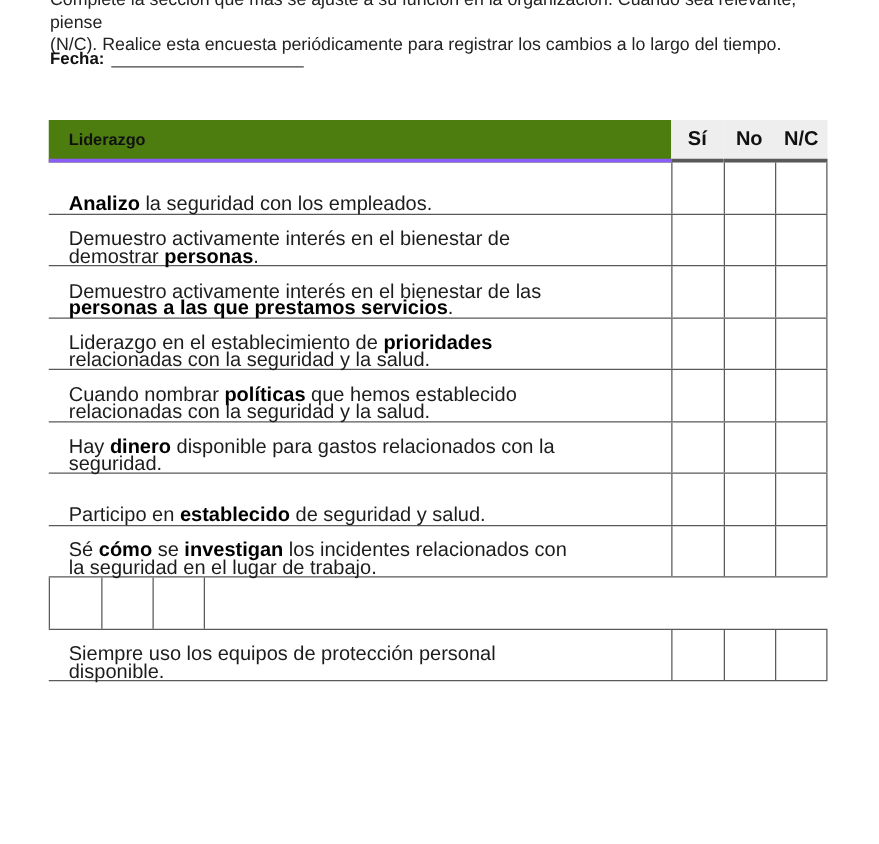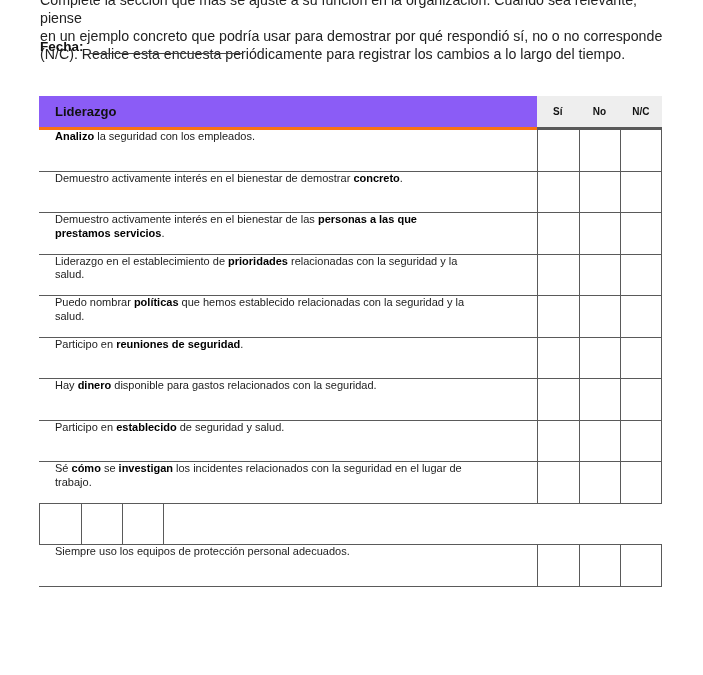--- a/index.html
+++ b/index.html
@@ -19,50 +19,49 @@
   }
   .fecha-line {
     display: inline-block; width: 154px; margin-left: 5px;
     border-bottom: 1px solid #444; height: 14px;
   }
   .table {
     position: absolute; left: 39px; top: 96px; width: 623px;
   }
   .thead { display: flex; height: 34px; }
   .th-topic {
-    width: 498px; background: #8b5cf6;
-    border-bottom: 3px solid #f97316;
+    width: 498px; background: #4d7c0f;
+    border-bottom: 3px solid #8b5cf6;
     display: flex; align-items: center; padding-left: 16px;
     box-sizing: border-box; font-weight: bold; font-size: 13px; color: #111;
   }
   .th-col {
     width: 41.6px; background: #eeeeee; border-bottom: 3px solid #595959;
     display: flex; align-items: center; justify-content: center;
-    font-weight: bold; font-size: 10px; color: #111; box-sizing: border-box;
+    font-weight: bold; font-size: 16px; color: #111; box-sizing: border-box;
   }
   .row {
     display: flex; height: 41.5px; box-sizing: border-box;
     border-bottom: 1.5px solid #5a5a5a;
   }
   .cell-text {
     width: 498px; box-sizing: border-box; padding-left: 16px; padding-right: 70px;
-    display: flex; align-items: flex-start; font-size: 11px; line-height: 13.5px; color: #1c1c1c;
+    display: flex; align-items: flex-end; font-size: 16px; line-height: 13.5px; color: #1c1c1c;
   }
   .cell-text b { font-weight: bold; color: #000; }
   .cell-box {
     width: 41.6px; box-sizing: border-box; border-left: 1.5px solid #5a5a5a;
   }
   .cell-box.last { border-right: 1.5px solid #5a5a5a; }
 </style>
 </head>
 <body>
 
 <div class="intro">
   <p>Complete la sección que más se ajuste a su función en la organización. Cuando sea relevante, piense</p>
-  <p>en un ejemplo concreto que podría usar para demostrar por qué respondió sí, no o no corresponde</p>
   <p>(N/C). Realice esta encuesta periódicamente para registrar los cambios a lo largo del tiempo.</p>
 </div>
 
 <div class="fecha">
   <span>Fecha:</span>
   <span class="fecha-line"></span>
 </div>
 
 <div class="table">
   <div class="thead">
@@ -75,21 +74,21 @@
       <div class="row">
         <div class="cell-text">
           <span><b>Analizo</b><span> la seguridad con los empleados.</span></span>
         </div>
         <div class="cell-box"></div>
         <div class="cell-box"></div>
         <div class="cell-box last"></div>
       </div>
       <div class="row">
         <div class="cell-text">
-          <span><span>Demuestro activamente interés en el bienestar de demostrar </span><b>concreto</b><span>.</span></span>
+          <span><span>Demuestro activamente interés en el bienestar de demostrar </span><b>personas</b><span>.</span></span>
         </div>
         <div class="cell-box"></div>
         <div class="cell-box"></div>
         <div class="cell-box last"></div>
       </div>
       <div class="row">
         <div class="cell-text">
           <span><span>Demuestro activamente interés en el bienestar de las </span><b>personas a las que prestamos servicios</b><span>.</span></span>
         </div>
         <div class="cell-box"></div>
@@ -99,29 +98,21 @@
       <div class="row">
         <div class="cell-text">
           <span><span>Liderazgo en el establecimiento de </span><b>prioridades</b><span> relacionadas con la seguridad y la salud.</span></span>
         </div>
         <div class="cell-box"></div>
         <div class="cell-box"></div>
         <div class="cell-box last"></div>
       </div>
       <div class="row">
         <div class="cell-text">
-          <span><span>Puedo nombrar </span><b>políticas</b><span> que hemos establecido relacionadas con la seguridad y la salud.</span></span>
-        </div>
-        <div class="cell-box"></div>
-        <div class="cell-box"></div>
-        <div class="cell-box last"></div>
-      </div>
-      <div class="row">
-        <div class="cell-text">
-          <span><span>Participo en </span><b>reuniones de seguridad</b><span>.</span></span>
+          <span><span>Cuando nombrar </span><b>políticas</b><span> que hemos establecido relacionadas con la seguridad y la salud.</span></span>
         </div>
         <div class="cell-box"></div>
         <div class="cell-box"></div>
         <div class="cell-box last"></div>
       </div>
       <div class="row">
         <div class="cell-text">
           <span><span>Hay </span><b>dinero</b><span> disponible para gastos relacionados con la seguridad.</span></span>
         </div>
         <div class="cell-box"></div>
@@ -144,20 +135,20 @@
         <div class="cell-box"></div>
         <div class="cell-box last"></div>
       </div>
       <div class="row">
         <div class="cell-box"></div>
         <div class="cell-box"></div>
         <div class="cell-box last"></div>
       </div>
       <div class="row">
         <div class="cell-text">
-          <span><span>Siempre uso los equipos de protección personal adecuados.</span></span>
+          <span><span>Siempre uso los equipos de protección personal disponible.</span></span>
         </div>
         <div class="cell-box"></div>
         <div class="cell-box"></div>
         <div class="cell-box last"></div>
       </div>
     </div>
 </div>
 
 </body></html>

